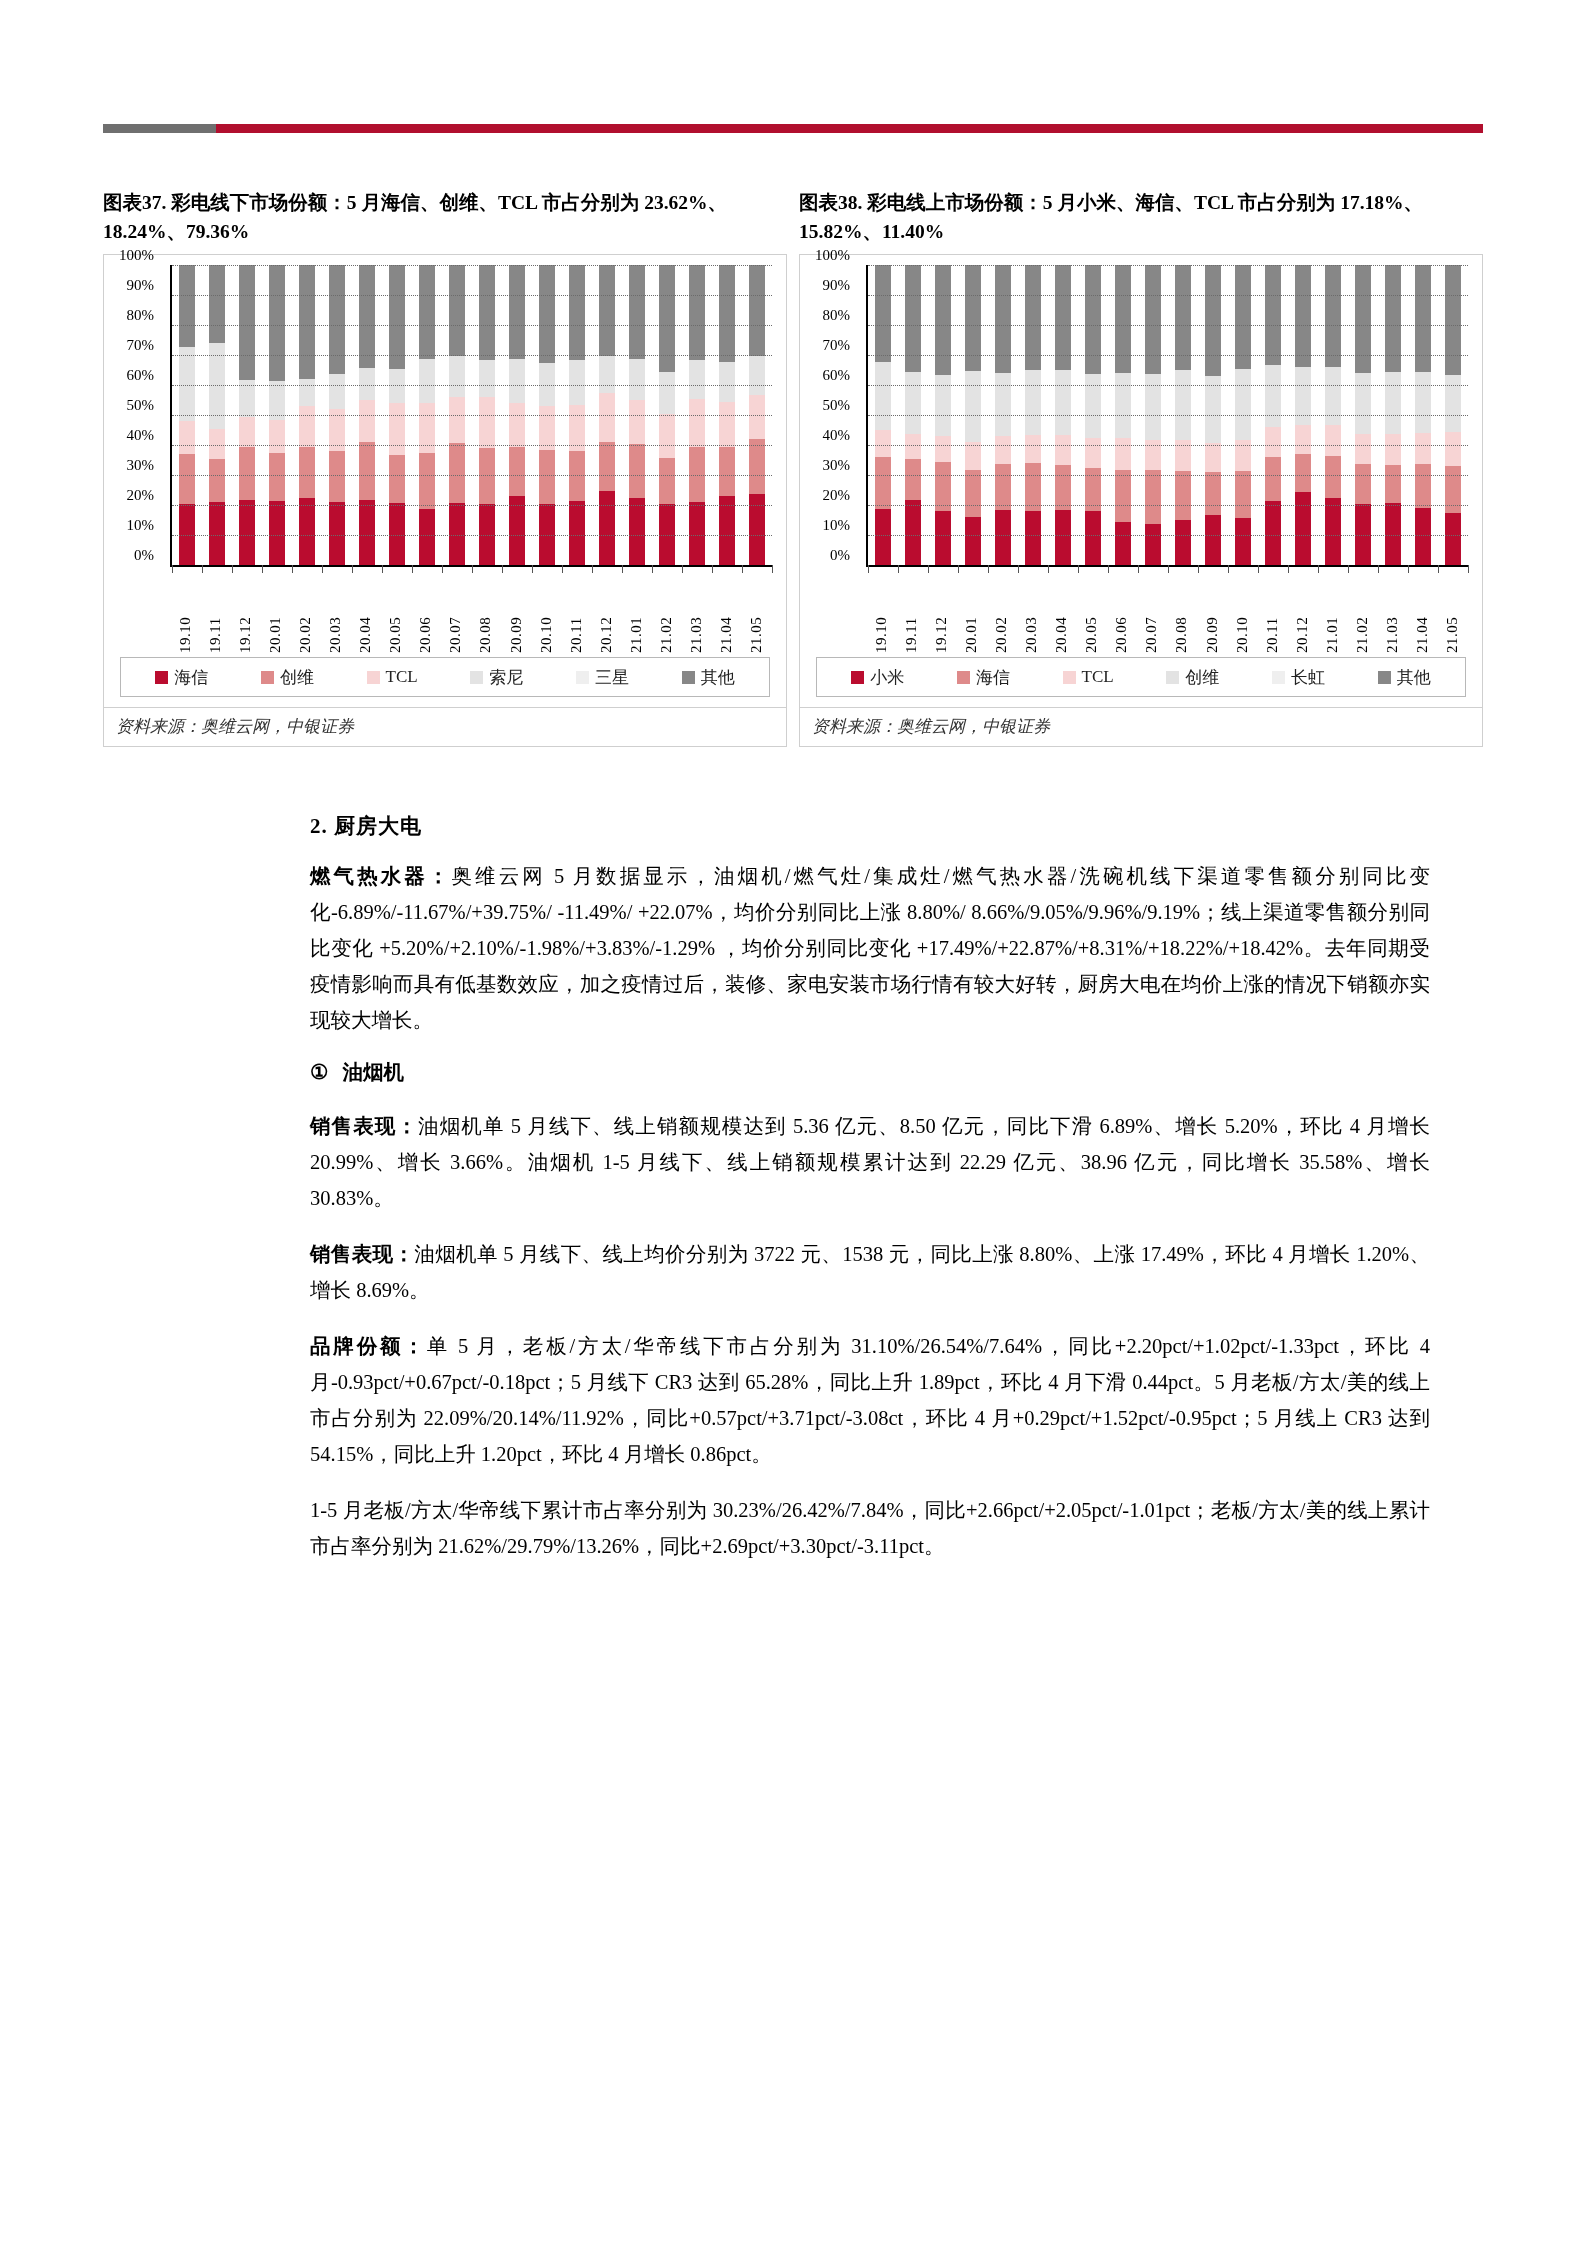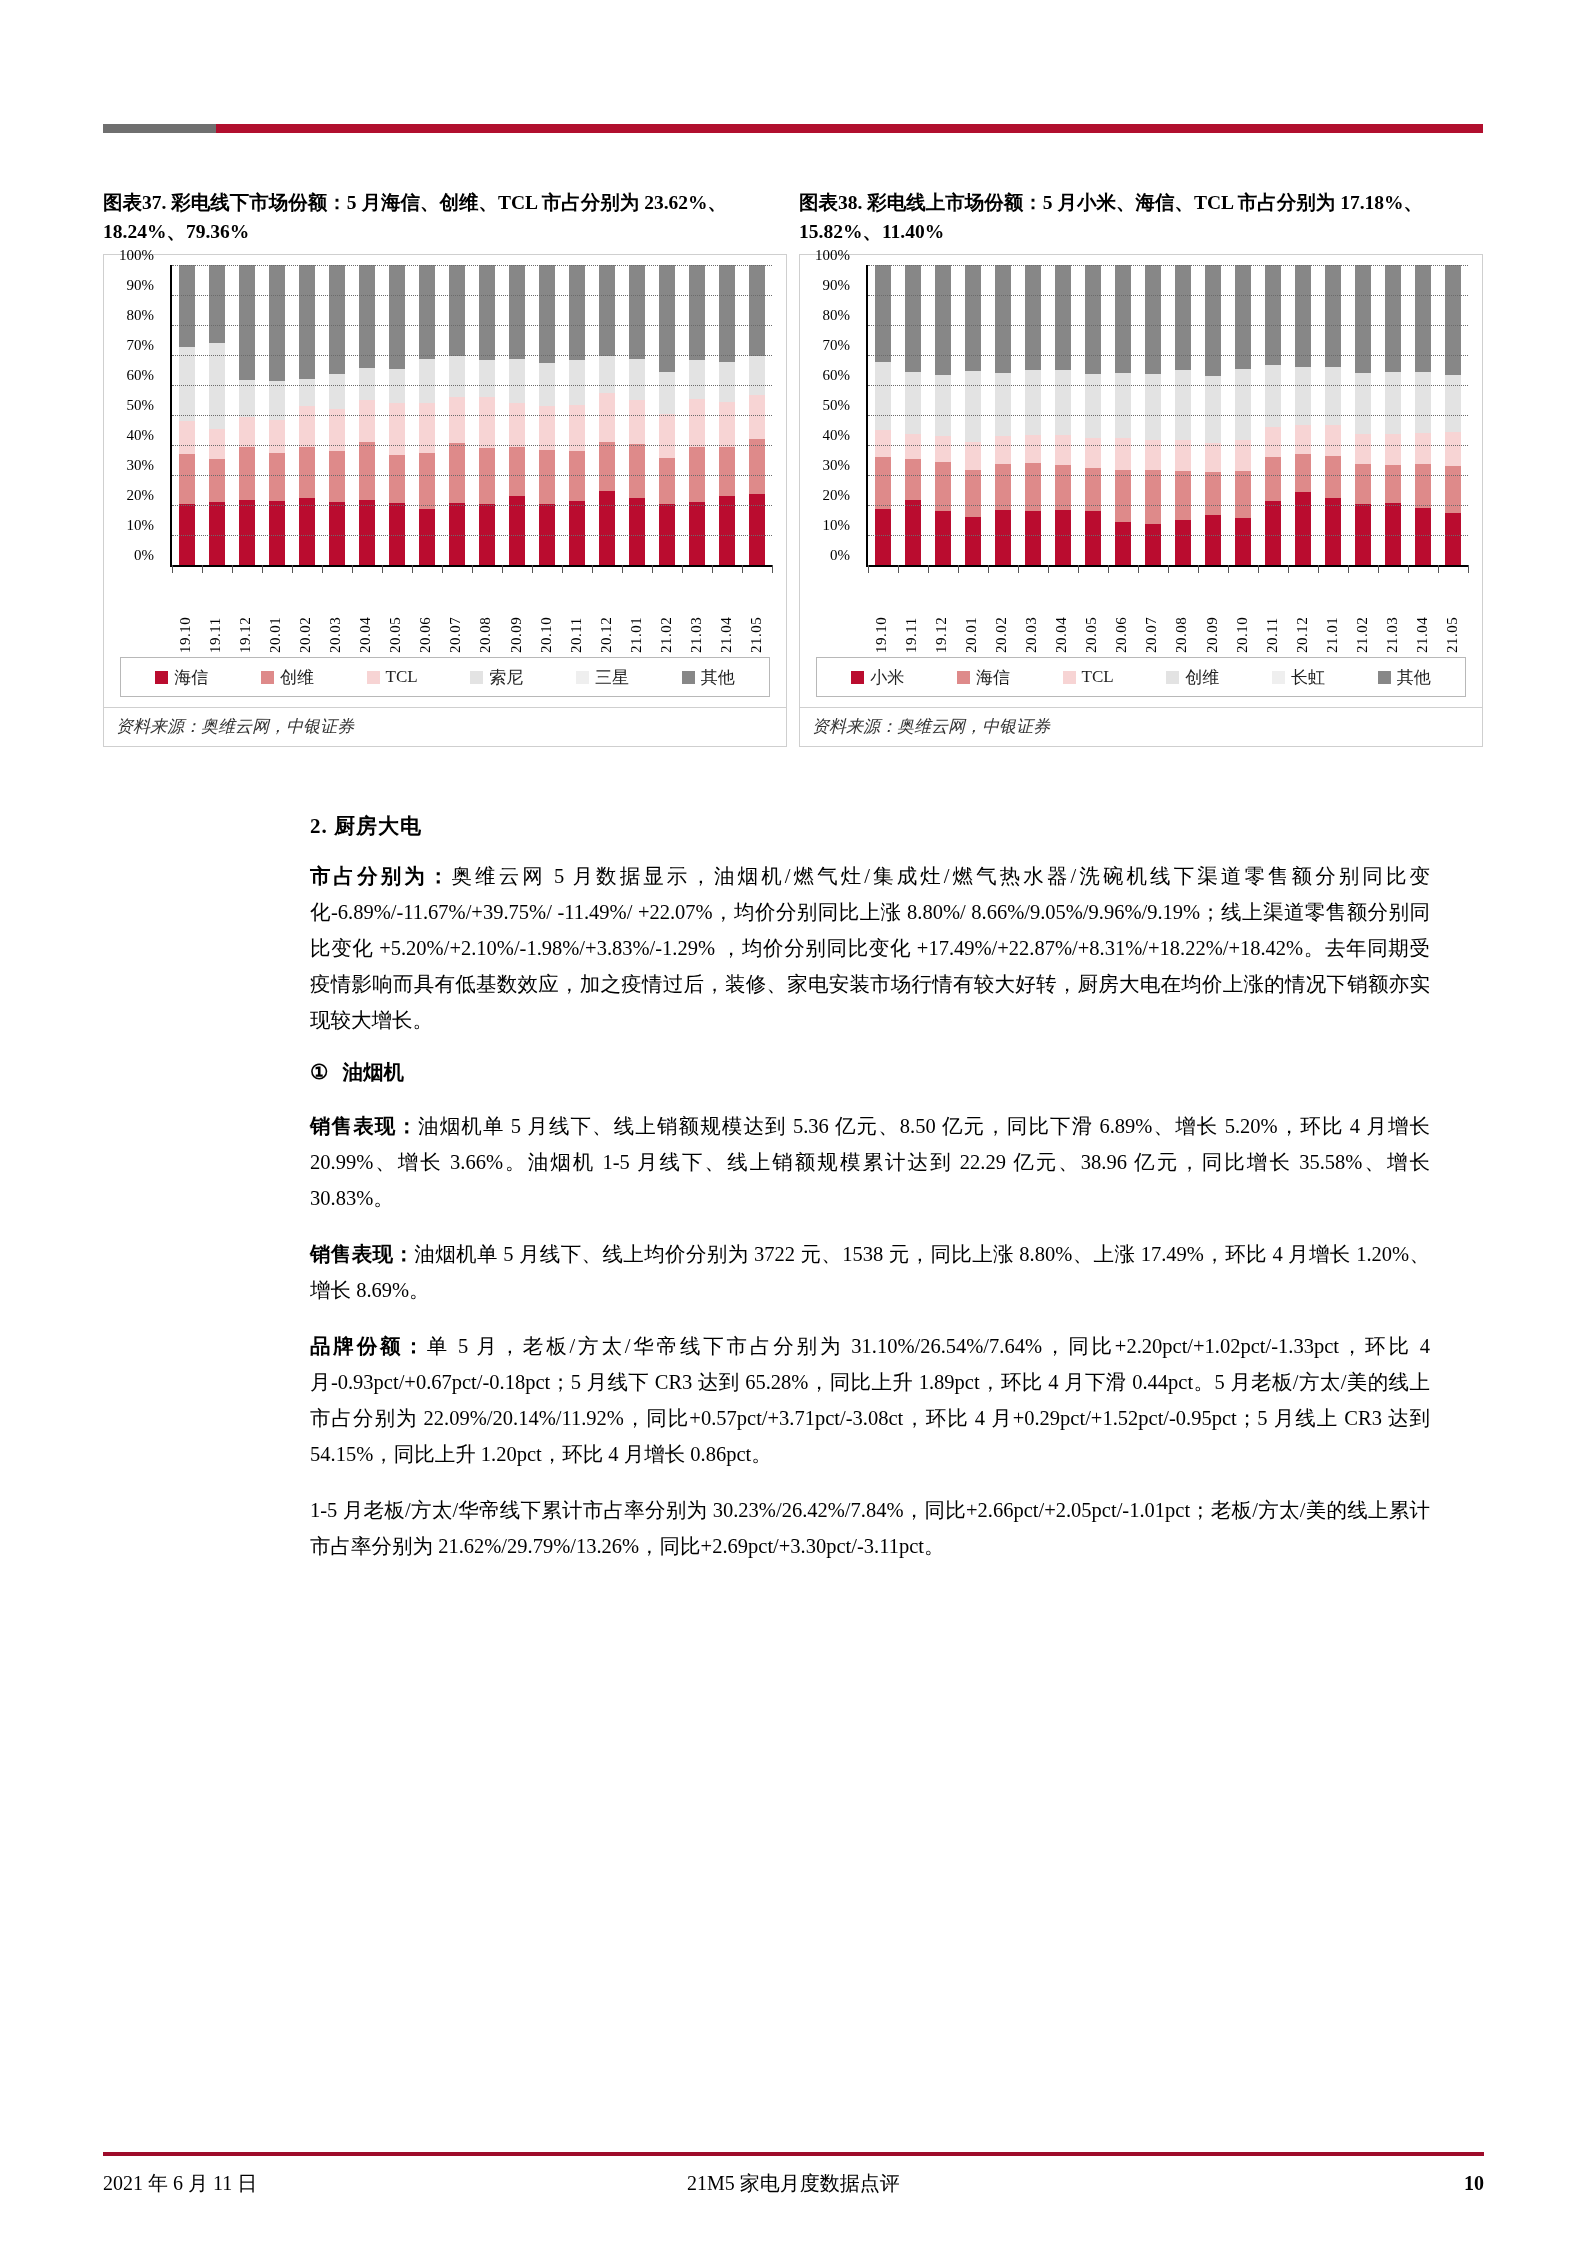--- a/index.html
+++ b/index.html
@@ -769,21 +769,21 @@
         <div class="fig-src">资料来源：奥维云网，中银证券</div>
       </div>
     </div>
 
   </div>
 
   <div class="content">
     <h3 class="sec">2. 厨房大电</h3>
 
     <p class="para">
-      <b>市占分别为：</b><span>奥维云网 5 月数据显示，油烟机/燃气灶/集成灶/燃气热水器/洗碗机线下渠道零售额分别同比变化-6.89%/-11.67%/+39.75%/ -11.49%/ +22.07%，均价分别同比上涨 8.80%/ 8.66%/9.05%/9.96%/9.19%；线上渠道零售额分别同比变化 +5.20%/+2.10%/-1.98%/+3.83%/-1.29% ，均价分别同比变化 +17.49%/+22.87%/+8.31%/+18.22%/+18.42%。去年同期受疫情影响而具有低基数效应，加之疫情过后，装修、家电安装市场行情有较大好转，厨房大电在均价上涨的情况下销额亦实现较大增长。</span>
+      <b>燃气热水器：</b><span>奥维云网 5 月数据显示，油烟机/燃气灶/集成灶/燃气热水器/洗碗机线下渠道零售额分别同比变化-6.89%/-11.67%/+39.75%/ -11.49%/ +22.07%，均价分别同比上涨 8.80%/ 8.66%/9.05%/9.96%/9.19%；线上渠道零售额分别同比变化 +5.20%/+2.10%/-1.98%/+3.83%/-1.29% ，均价分别同比变化 +17.49%/+22.87%/+8.31%/+18.22%/+18.42%。去年同期受疫情影响而具有低基数效应，加之疫情过后，装修、家电安装市场行情有较大好转，厨房大电在均价上涨的情况下销额亦实现较大增长。</span>
     </p>
 
     <div class="sub">
       <span class="circ">①</span><span>油烟机</span>
     </div>
 
     <p class="para">
       <b>销售表现：</b><span>油烟机单 5 月线下、线上销额规模达到 5.36 亿元、8.50 亿元，同比下滑 6.89%、增长 5.20%，环比 4 月增长 20.99%、增长 3.66%。油烟机 1-5 月线下、线上销额规模累计达到 22.29 亿元、38.96 亿元，同比增长 35.58%、增长 30.83%。</span>
     </p>
 
@@ -791,22 +791,14 @@
       <b>销售表现：</b><span>油烟机单 5 月线下、线上均价分别为 3722 元、1538 元，同比上涨 8.80%、上涨 17.49%，环比 4 月增长 1.20%、增长 8.69%。</span>
     </p>
 
     <p class="para">
       <b>品牌份额：</b><span>单 5 月，老板/方太/华帝线下市占分别为 31.10%/26.54%/7.64%，同比+2.20pct/+1.02pct/-1.33pct，环比 4 月-0.93pct/+0.67pct/-0.18pct；5 月线下 CR3 达到 65.28%，同比上升 1.89pct，环比 4 月下滑 0.44pct。5 月老板/方太/美的线上市占分别为 22.09%/20.14%/11.92%，同比+0.57pct/+3.71pct/-3.08ct，环比 4 月+0.29pct/+1.52pct/-0.95pct；5 月线上 CR3 达到 54.15%，同比上升 1.20pct，环比 4 月增长 0.86pct。</span>
     </p>
 
     <p class="para">1-5 月老板/方太/华帝线下累计市占率分别为 30.23%/26.42%/7.84%，同比+2.66pct/+2.05pct/-1.01pct；老板/方太/美的线上累计市占率分别为 21.62%/29.79%/13.26%，同比+2.69pct/+3.30pct/-3.11pct。</p>
   </div>
 
-  <div class="footer">
-    <div class="foot-rule"></div>
-    <div class="foot-row">
-      <div class="foot-left">2021 年 6 月 11 日</div>
-      <div class="foot-mid">21M5 家电月度数据点评</div>
-      <div class="foot-right">10</div>
-    </div>
-  </div>
 
 </div>
 
 </body></html>

